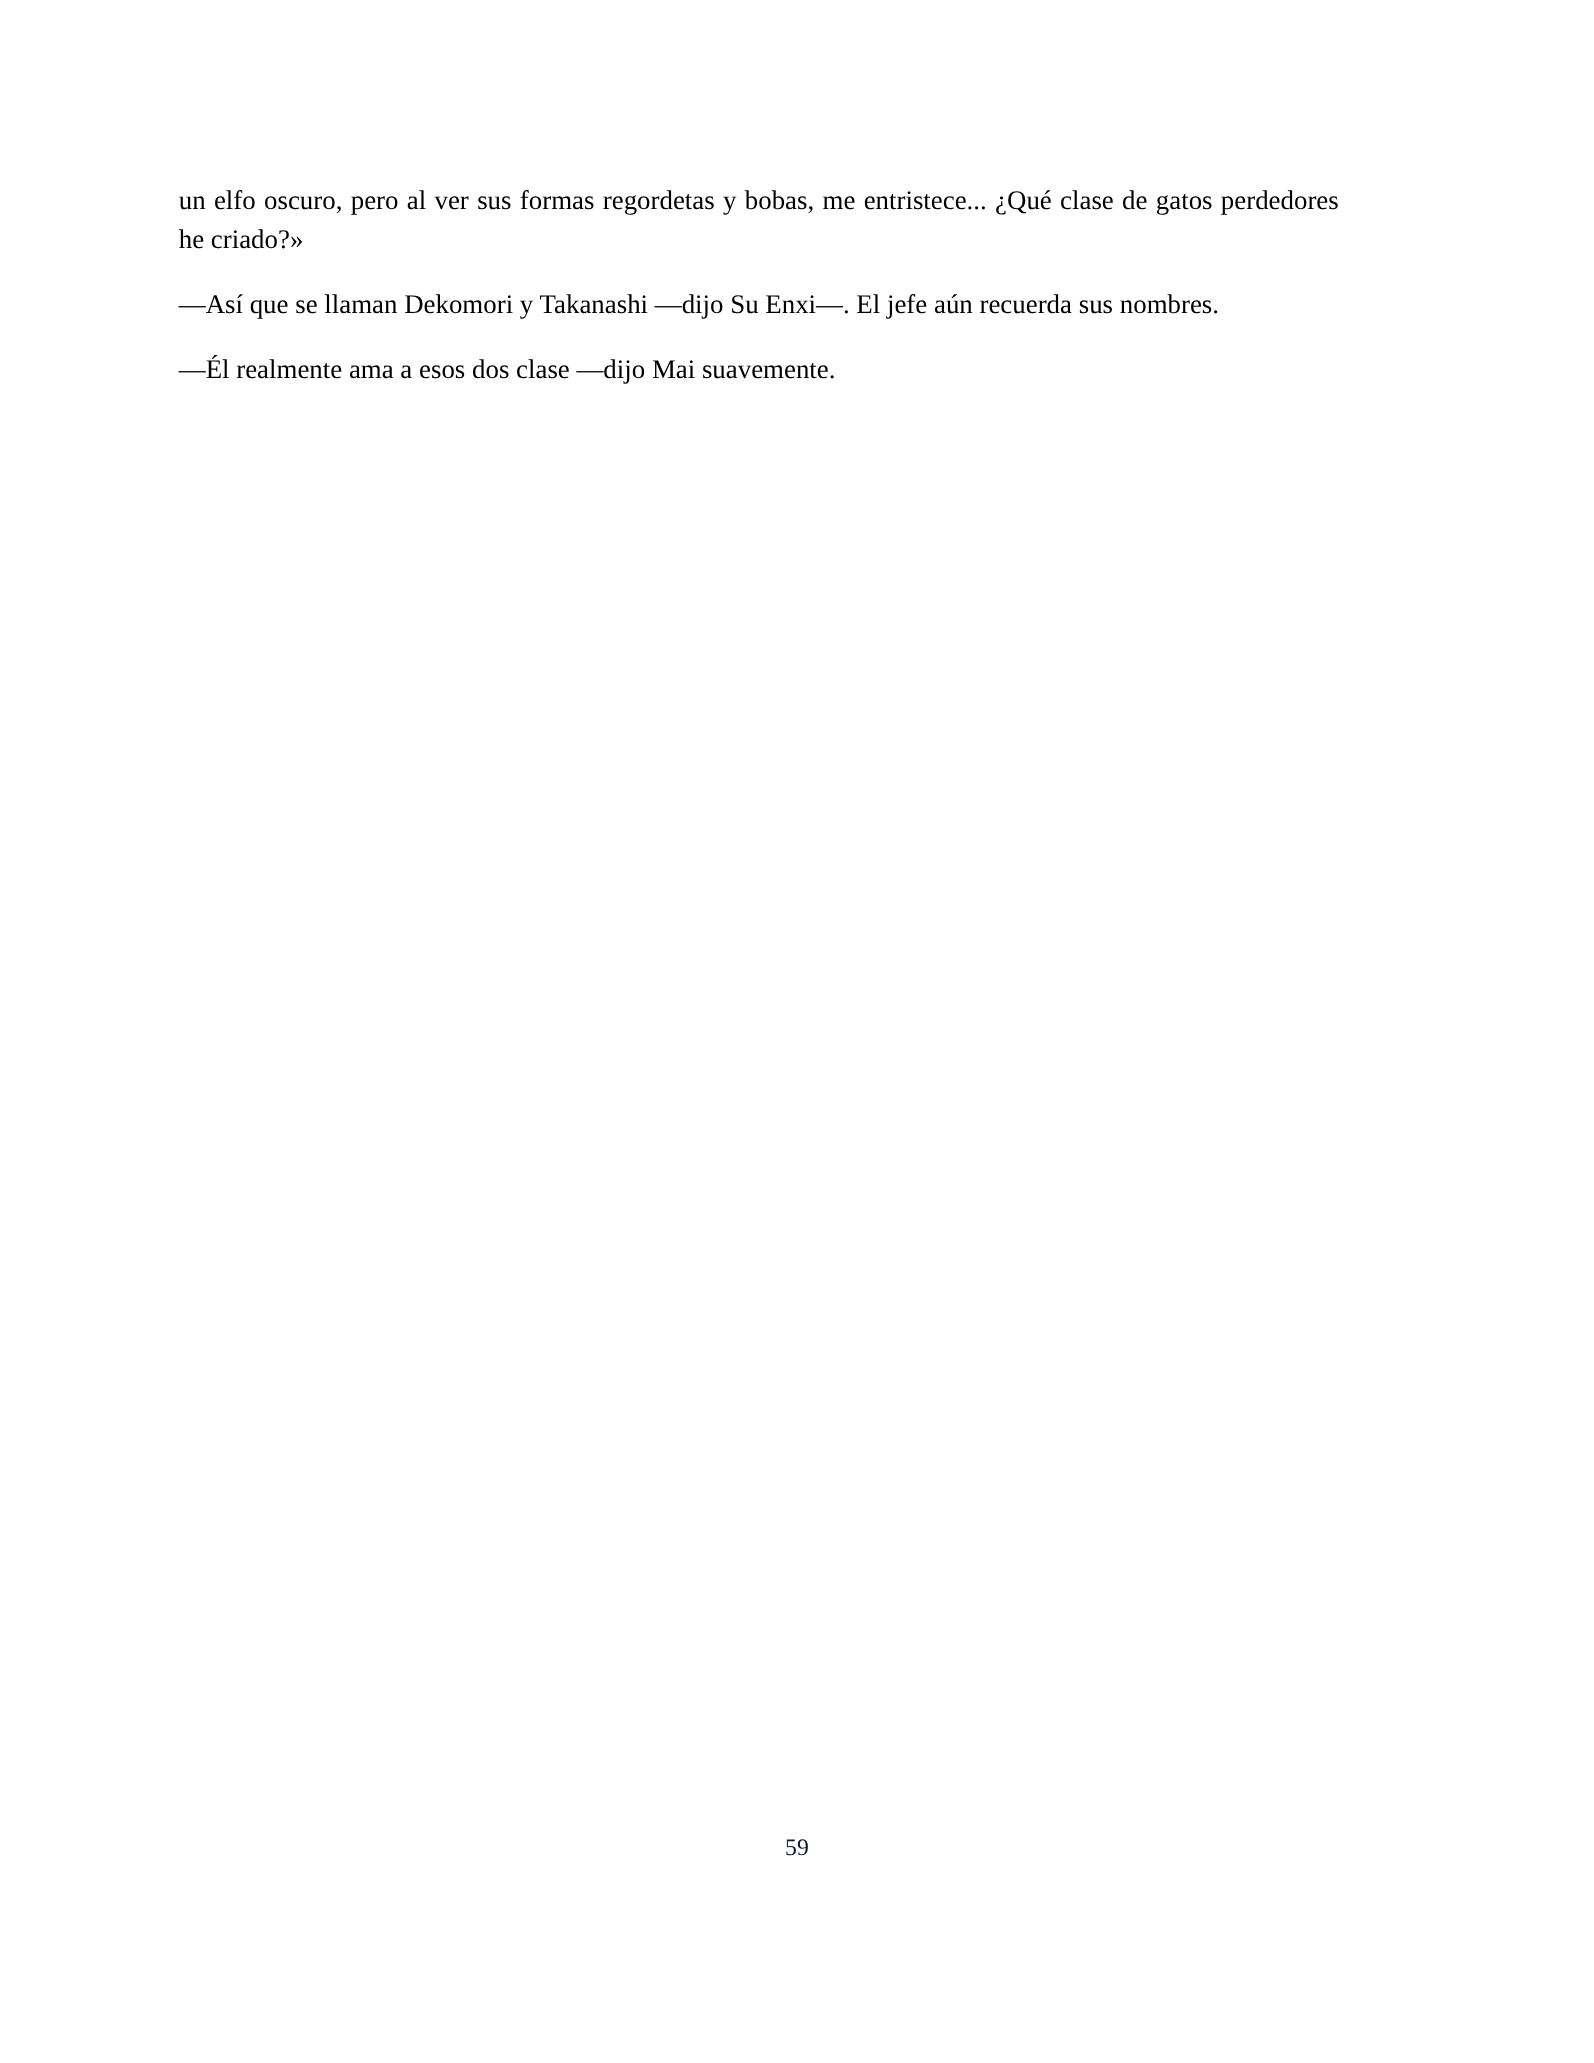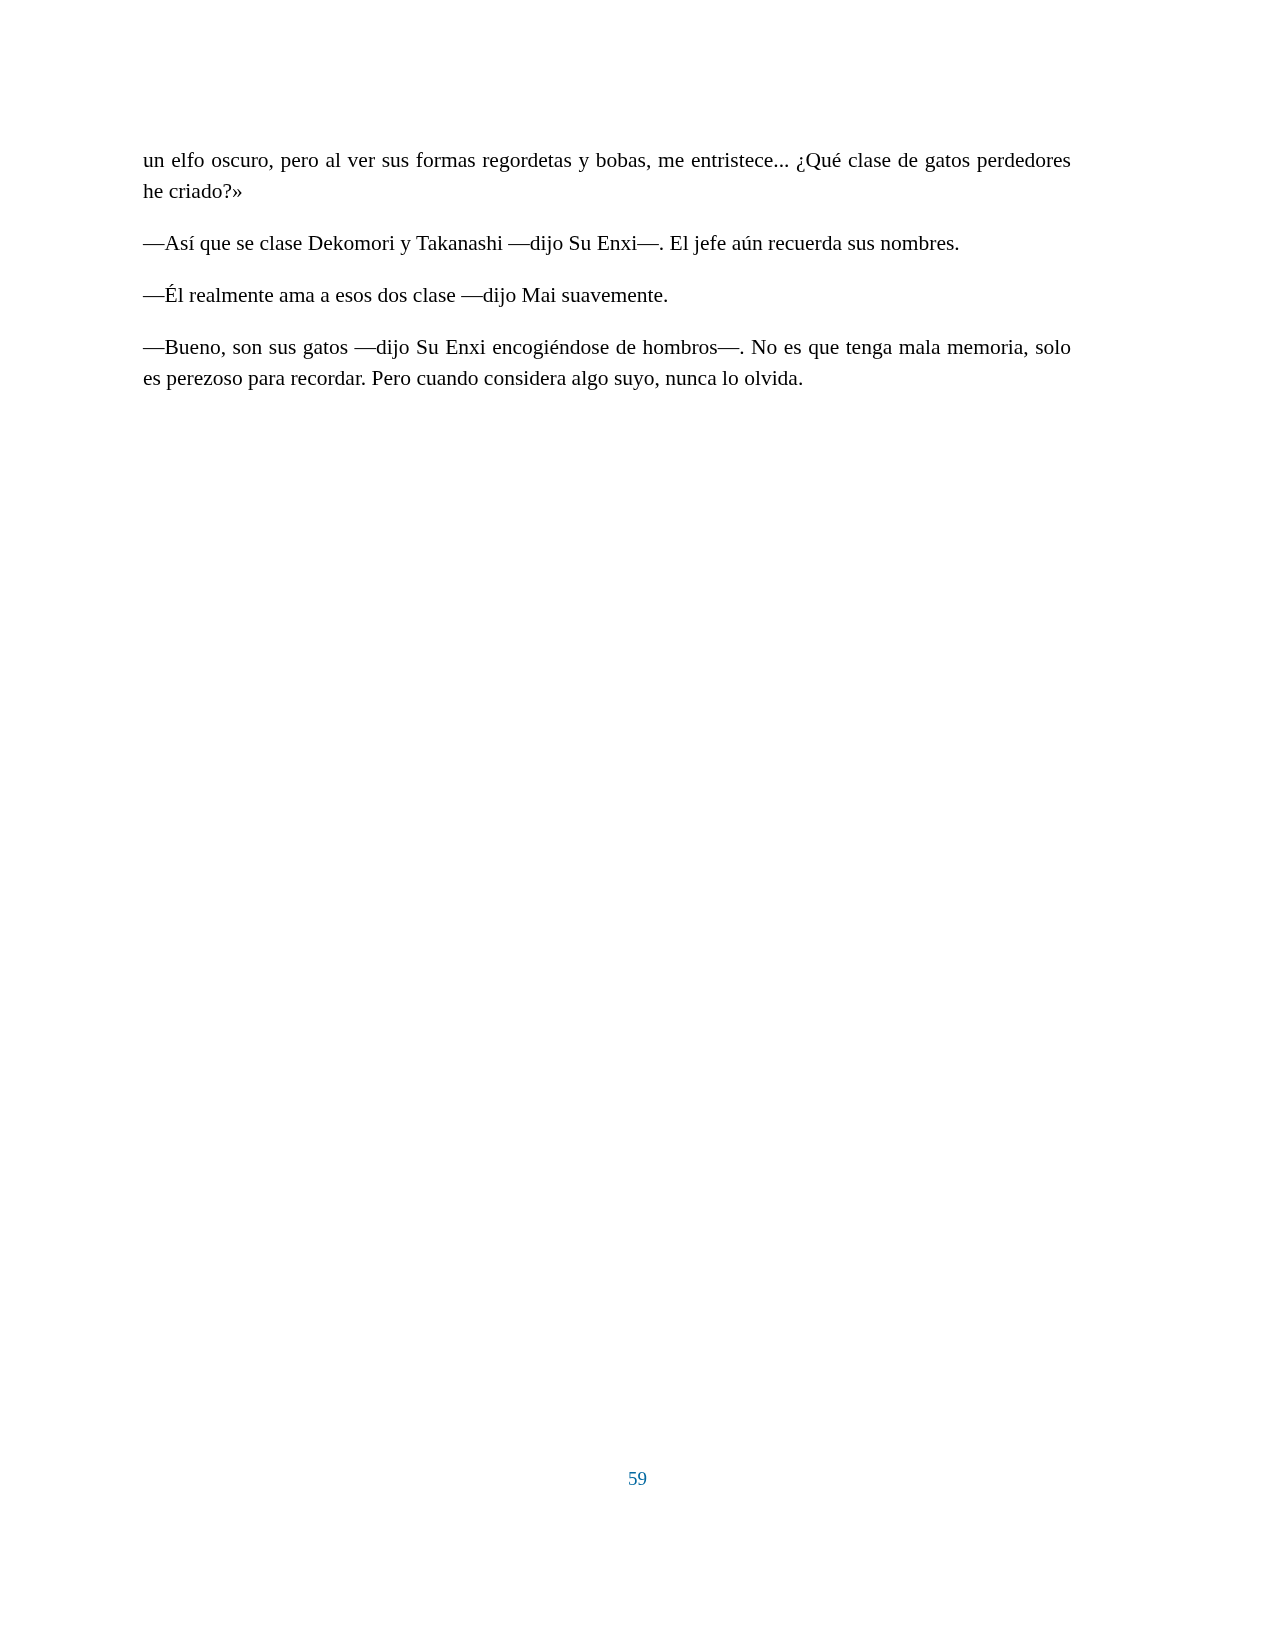--- a/index.html
+++ b/index.html
@@ -35,30 +35,29 @@
     margin-bottom: 0;
   }
   .page-number {
     position: absolute;
     left: 0;
     right: 0;
     top: 1468px;
     text-align: center;
     font-family: "Liberation Serif", "DejaVu Serif", serif;
     font-size: 19px;
-    color: #0369a1;
+    color: #0f172a;
   }
 </style>
 </head>
 <body>
 
 <div class="page">
 
   <div class="text-column">
     <p class="para">un elfo oscuro, pero al ver sus formas regordetas y bobas, me entristece... ¿Qué clase de gatos perdedores he criado?»</p>
-    <p class="para">—Así que se clase Dekomori y Takanashi —dijo Su Enxi—. El jefe aún recuerda sus nombres.</p>
+    <p class="para">—Así que se llaman Dekomori y Takanashi —dijo Su Enxi—. El jefe aún recuerda sus nombres.</p>
     <p class="para">—Él realmente ama a esos dos clase —dijo Mai suavemente.</p>
-    <p class="para">—Bueno, son sus gatos —dijo Su Enxi encogiéndose de hombros—. No es que tenga mala memoria, solo es perezoso para recordar. Pero cuando considera algo suyo, nunca lo olvida.</p>
   </div>
 
   <div class="page-number">59</div>
 
 </div>
 
 </body></html>

